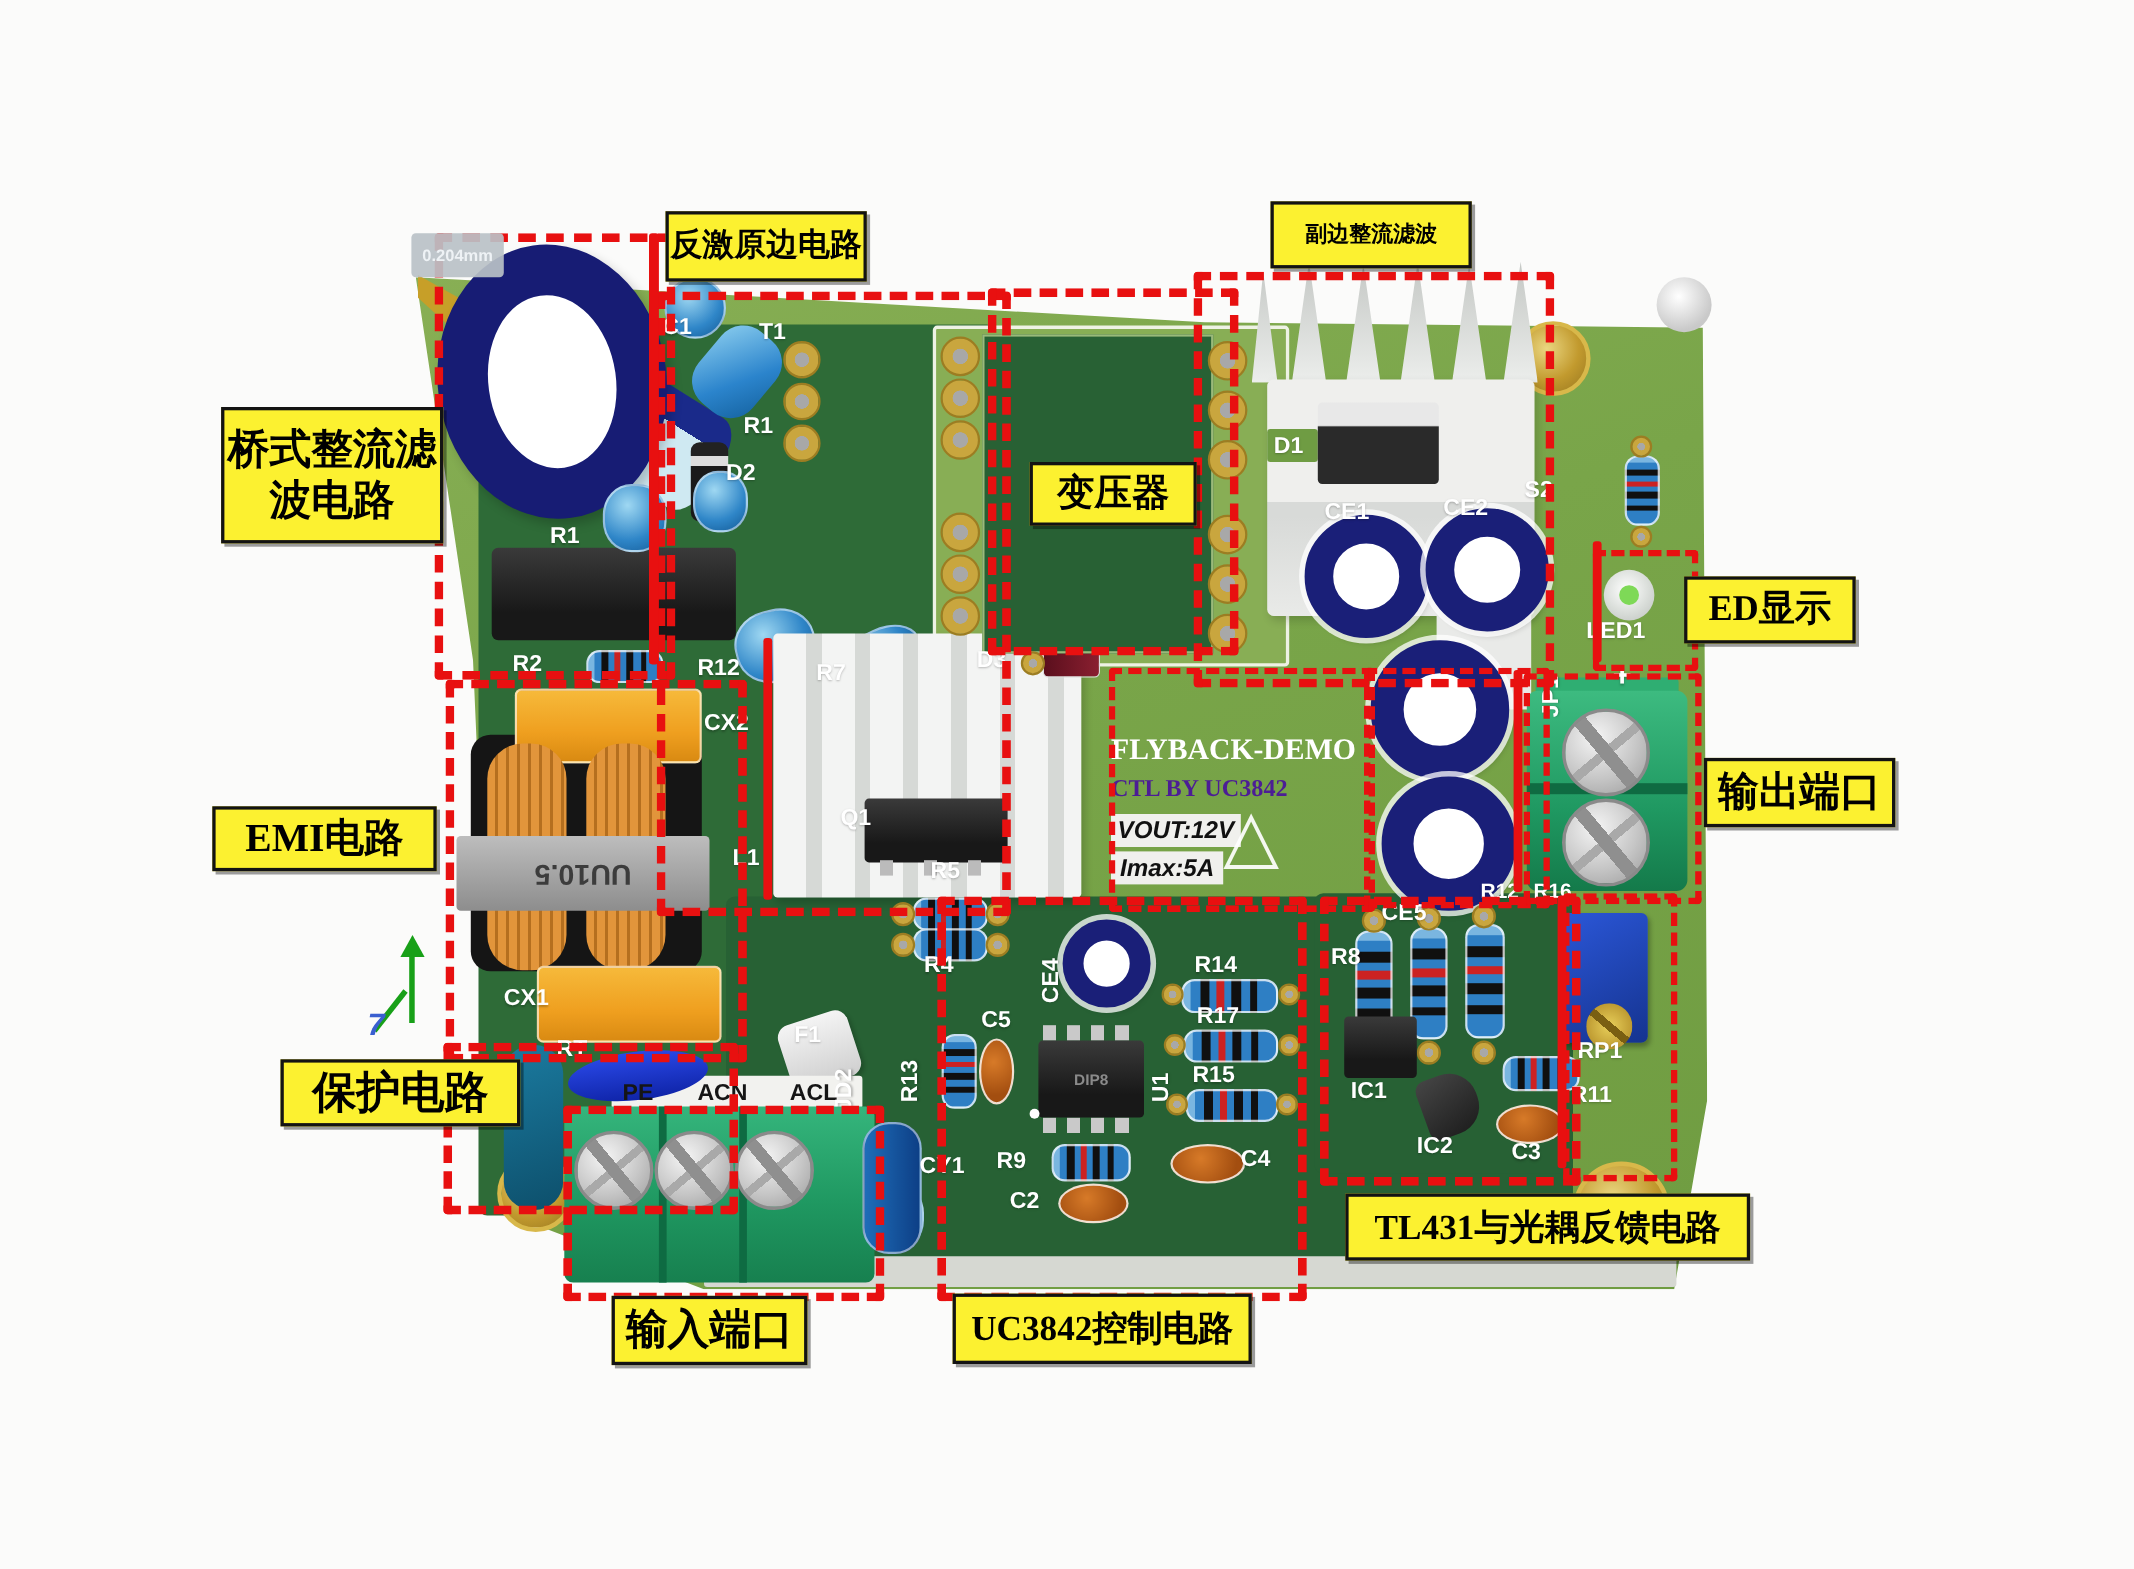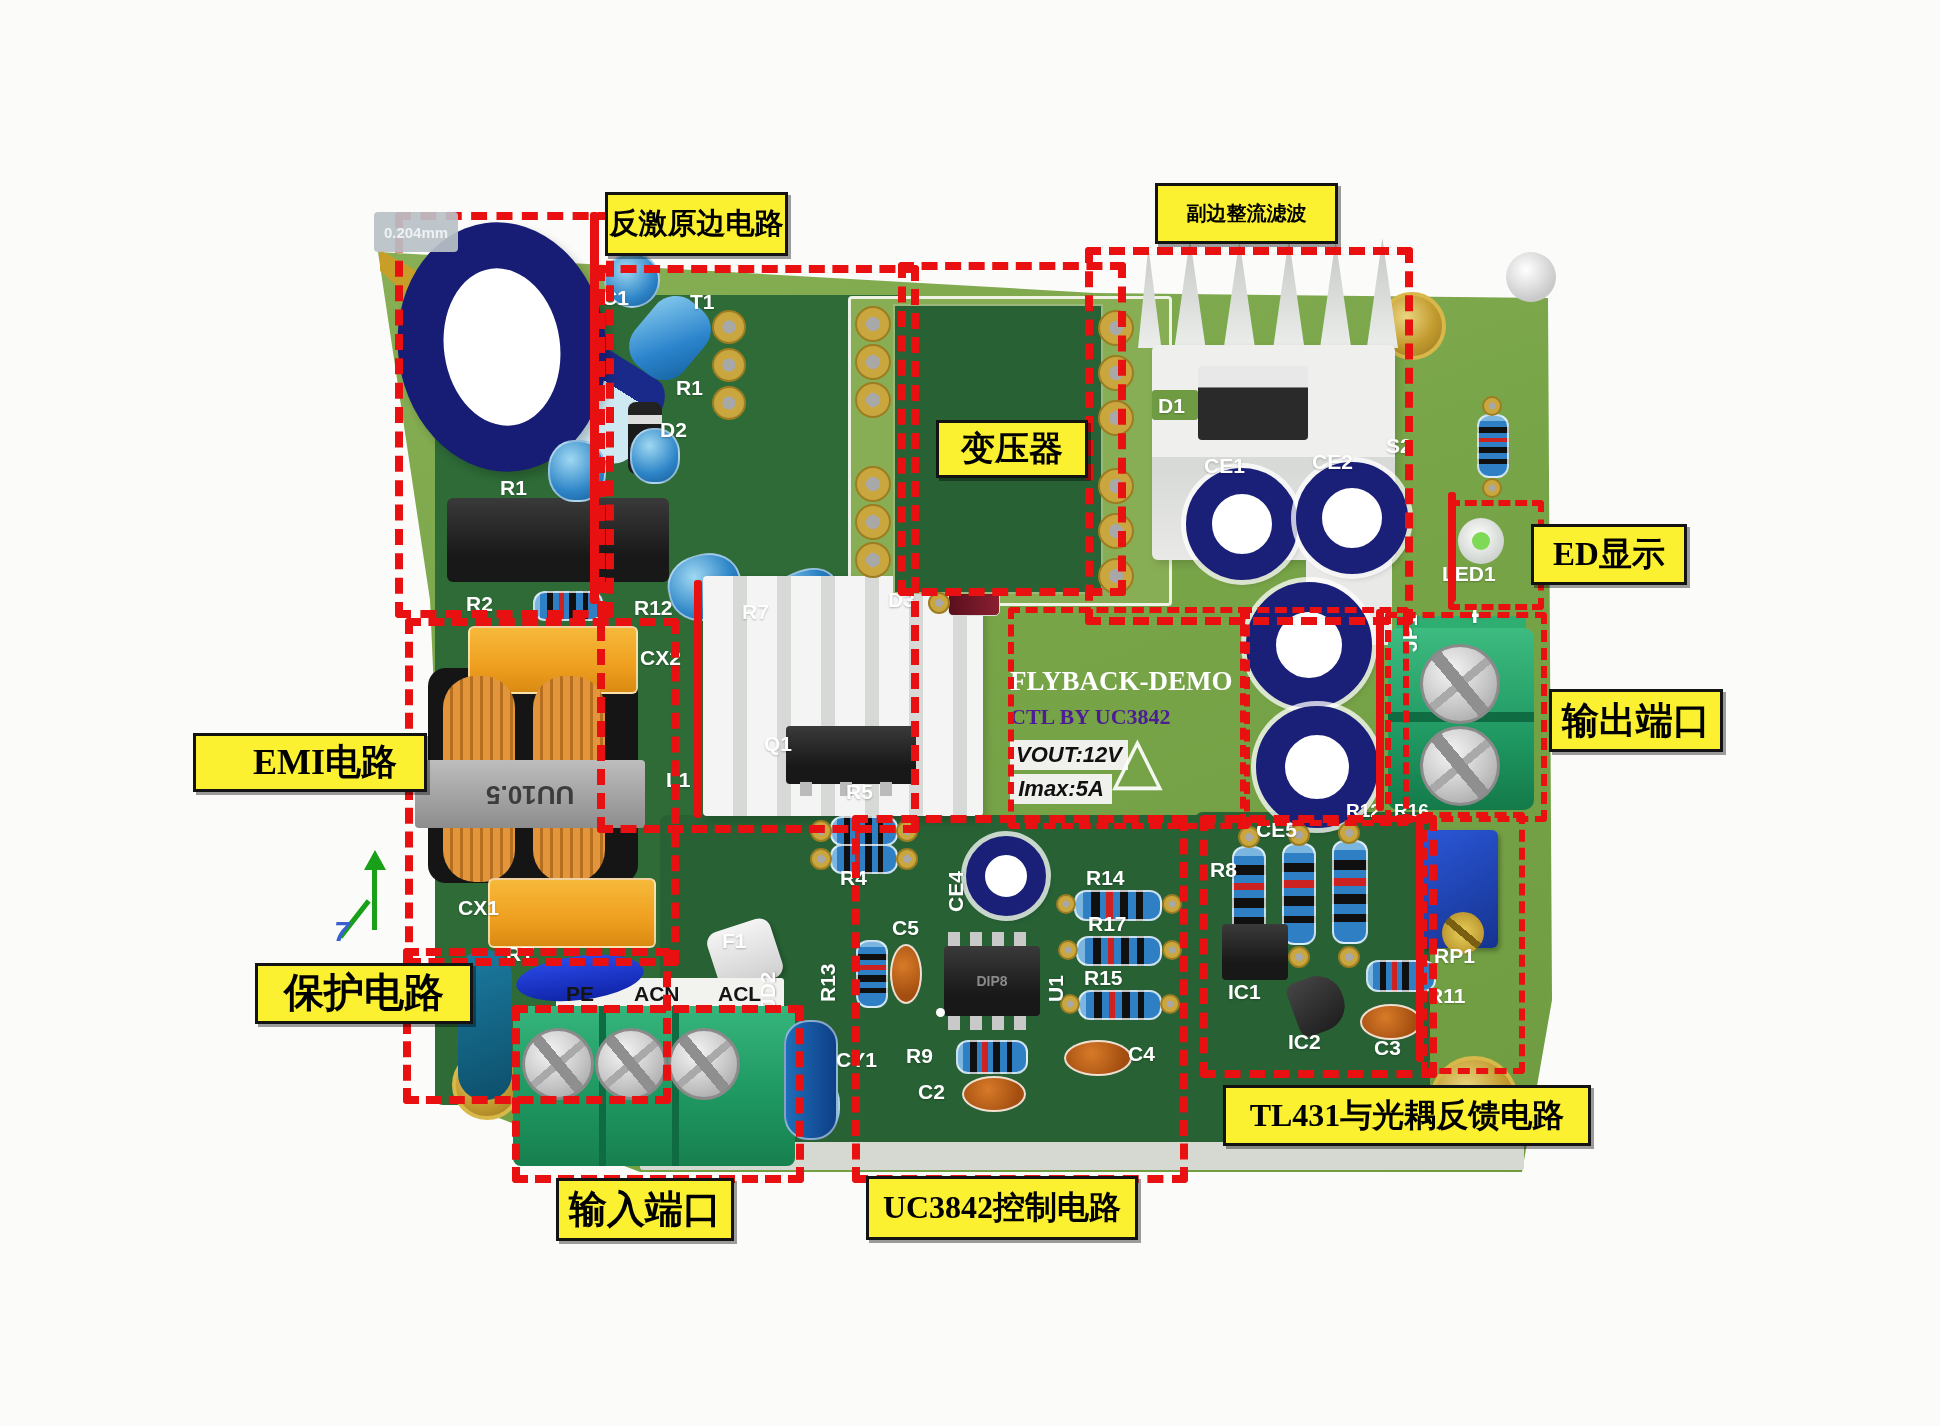--- a/index.html
+++ b/index.html
@@ -256,21 +256,25 @@
   <div class="a rbox" style="left:512px;top:1005px;width:276px;height:162px;"></div>
   <div class="a rbox" style="left:405px;top:618px;width:258px;height:332px;"></div>
   <div class="a rbox" style="left:403px;top:948px;width:252px;height:140px;"></div>
 
   <div class="a rline" style="left:590px;top:212px;width:9px;height:392px;"></div>
   <div class="a rline" style="left:694px;top:580px;width:8px;height:238px;"></div>
   <div class="a rline" style="left:1376px;top:609px;width:8px;height:202px;"></div>
   <div class="a rline" style="left:1416px;top:814px;width:8px;height:248px;"></div>
   <div class="a rline" style="left:1448px;top:492px;width:8px;height:110px;"></div>
 
-  <div class="a callout" style="left:193px;top:733px;width:198px;height:53px;font-size:36px;padding-left:30px;">EMI电路</div>
+  <div class="a callout" style="left:201px;top:370px;width:196px;height:118px;font-size:38px;">
+    <span>桥式整流滤</span>
+    <span>波电路</span>
+  </div>
+  <div class="a callout" style="left:193px;top:733px;width:198px;height:53px;font-size:36px;">EMI电路</div>
   <div class="a callout" style="left:255px;top:963px;width:212px;height:55px;font-size:40px;">保护电路</div>
   <div class="a callout" style="left:556px;top:1178px;width:172px;height:57px;font-size:38px;">输入端口</div>
   <div class="a callout" style="left:605px;top:192px;width:177px;height:58px;font-size:29px;">反激原边电路</div>
   <div class="a callout" style="left:936px;top:420px;width:146px;height:52px;font-size:34px;">变压器</div>
   <div class="a callout" style="left:1155px;top:183px;width:177px;height:55px;font-size:20px;">副边整流滤波</div>
   <div class="a callout" style="left:1531px;top:524px;width:150px;height:55px;font-size:33px;">ED显示</div>
   <div class="a callout" style="left:1549px;top:689px;width:168px;height:57px;font-size:37px;">输出端口</div>
   <div class="a callout" style="left:1223px;top:1085px;width:362px;height:55px;font-size:32px;">TL431与光耦反馈电路</div>
   <div class="a callout" style="left:866px;top:1176px;width:266px;height:58px;font-size:32px;">UC3842控制电路</div>
 

